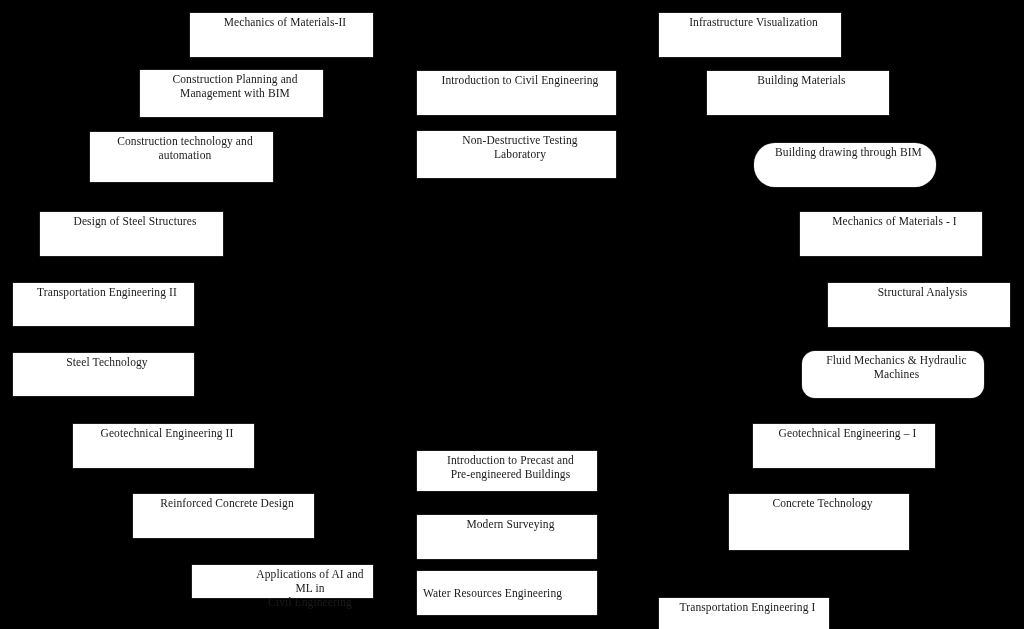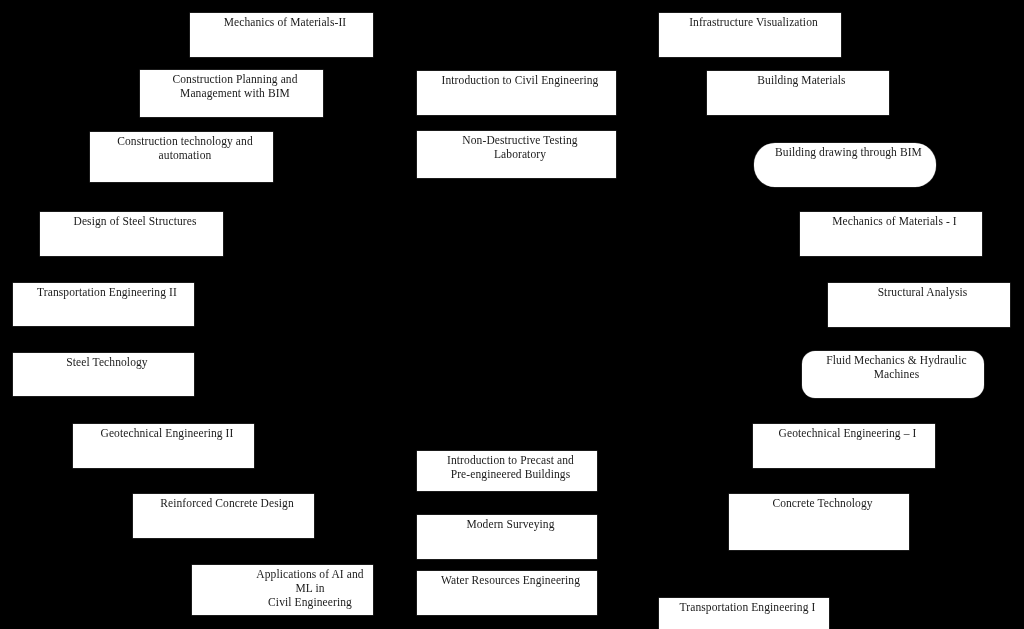--- a/index.html
+++ b/index.html
@@ -91,21 +91,21 @@
       <div class="card-body">
         <span class="card-label">Geotechnical Engineering II</span>
       </div>
     </div>
     <div class="course-card" style="left: 133px; top: 494px; width: 181px; height: 44px;">
       <div class="card-accent" style="background: rgb(224, 31, 53);"></div>
       <div class="card-body">
         <span class="card-label">Reinforced Concrete Design</span>
       </div>
     </div>
-    <div class="course-card" style="left: 192px; top: 565px; width: 181px; height: 50px; gap: 48px;">
+    <div class="course-card" style="left: 192px; top: 565px; width: 181px; height: 33px; gap: 48px;">
       <div class="card-accent" style="background: rgb(224, 31, 53);"></div>
       <div class="card-body">
         <span class="card-label">Applications of AI and ML in
 Civil Engineering</span>
       </div>
     </div>
     <div class="course-card" style="left: 417px; top: 71px; width: 199px; height: 44px;">
       <div class="card-accent" style="background: rgb(224, 31, 53);"></div>
       <div class="card-body">
         <span class="card-label">Introduction to Civil Engineering</span>
@@ -124,21 +124,21 @@
         <span class="card-label">Introduction to Precast and
 Pre-engineered Buildings</span>
       </div>
     </div>
     <div class="course-card" style="left: 417px; top: 515px; width: 180px; height: 44px;">
       <div class="card-accent" style="background: rgb(224, 31, 53);"></div>
       <div class="card-body">
         <span class="card-label">Modern Surveying</span>
       </div>
     </div>
-    <div class="course-card" style="left: 417px; top: 571px; width: 180px; height: 44px;">
+    <div class="course-card" style="left: 417px; top: 571px; width: 180px; height: 44px; flex-direction: column;">
       <div class="card-accent" style="background: rgb(224, 31, 53);"></div>
       <div class="card-body">
         <span class="card-label">Water Resources Engineering</span>
       </div>
     </div>
     <div class="course-card" style="left: 659px; top: 13px; width: 182px; height: 44px;">
       <div class="card-accent" style="background: rgb(224, 31, 53);"></div>
       <div class="card-body">
         <span class="card-label">Infrastructure Visualization</span>
       </div>

